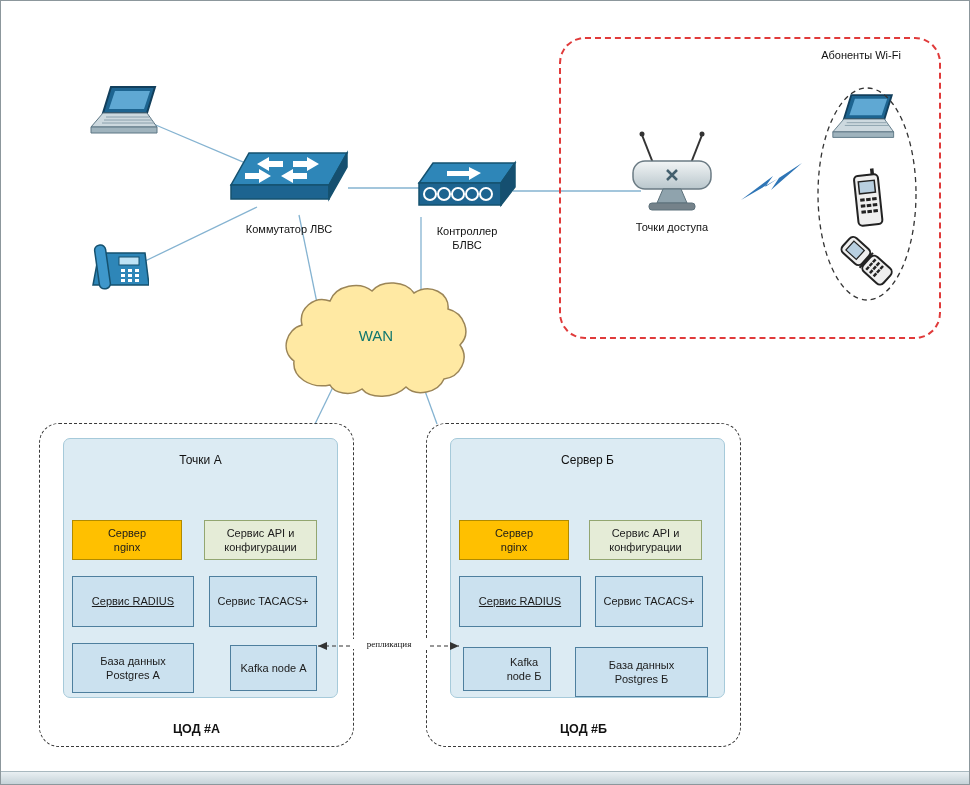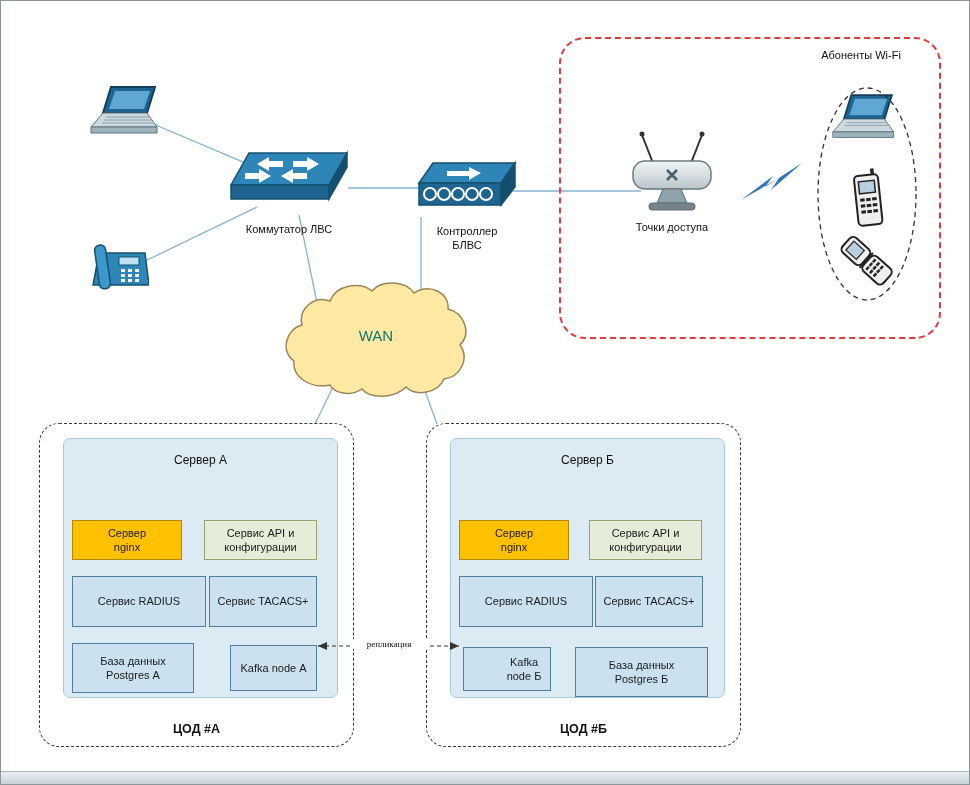--- a/index.html
+++ b/index.html
@@ -28,21 +28,21 @@
                   font-size:12px; color:#111; }
   .node { position:absolute; border:1px solid; display:flex; align-items:center;
           justify-content:center; text-align:center; font-size:11px; color:#1b1b1b;
           white-space:pre-line; line-height:1.3; padding:2px;margin-top:20px; }
   .nginx { background:#FFC000; border-color:#B08A00; }
   .api   { background:#E5ECD7; border-color:#93A670; }
   .svc   { background:#CBE1EF; border-color:#4E7F9E; }
   .n-nginx  { left:8px;   top:61px;  width:110px; height:40px; }
   .n-api-a  { left:140px; top:61px;  width:113px; height:40px; }
   .n-api-b  { left:138px; top:61px;  width:113px; height:40px; }
-  .n-radius { left:8px;   top:117px; width:134px; height:51px; }
+  .n-radius { left:8px;   top:117px; width:122px; height:51px;text-decoration:underline; }
   .n-tacacs-a { left:145px; top:117px; width:108px; height:51px; }
   .n-tacacs-b { left:144px; top:117px; width:108px; height:51px; }
   .n-db-a   { left:8px;   top:184px; width:122px; height:50px; }
   .n-kafka-a{ left:166px; top:186px; width:87px;  height:46px; }
   .n-kafka-b{ left:12px;  top:188px; width:88px;  height:44px;padding-left:36px; }
   .n-db-b   { left:124px; top:188px; width:133px; height:50px; }
   .repl-label { position:absolute; left:350px; top:638px; width:76px; text-align:center;
                 font-size:9px; background:#fff; padding:0 2px; color:#111; z-index:7;font-family:Liberation Serif, serif; }
   .bottom-strip { position:absolute; left:0; bottom:0; width:100%; height:13px;
                   background:linear-gradient(180deg,#e9eff2,#c6d3d9);
@@ -210,21 +210,21 @@
       <path d="M 46,104 C 26,108 8,96 10,80 C -4,70 2,48 18,44 C 14,28 30,14 46,20
                C 52,4 76,0 88,10 C 98,-2 122,0 130,12 C 146,2 166,12 164,28
                C 180,32 188,52 176,64 C 186,78 176,96 160,98 C 154,112 132,116 122,106
                C 110,118 86,118 78,108 C 66,116 50,112 46,104 Z" fill="#FFE9A3" stroke="#9B8557" stroke-width="1.5"></path>
     </svg>
     <div class="wan-text">WAN</div>
   </div>
 
   <div class="dc dc-a">
     <div class="server-box">
-      <div class="server-title">Сервер А</div>
+      <div class="server-title">Точки А</div>
       <div class="node nginx n-nginx">Сервер
 nginx</div>
       <div class="node api n-api-a">Сервис API и
 конфигурации</div>
       <div class="node svc n-radius">Сервис RADIUS</div>
       <div class="node svc n-tacacs-a">Сервис TACACS+</div>
       <div class="node svc n-db-a">База данных
 Postgres А</div>
       <div class="node svc n-kafka-a">Kafka node А</div>
     </div>

